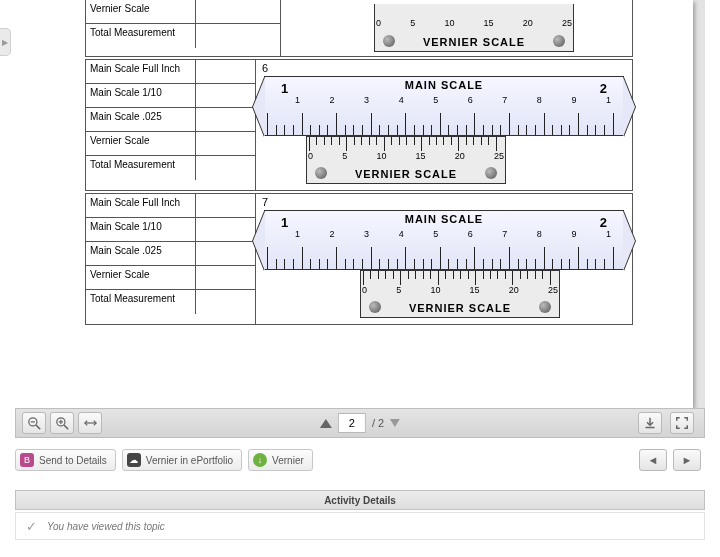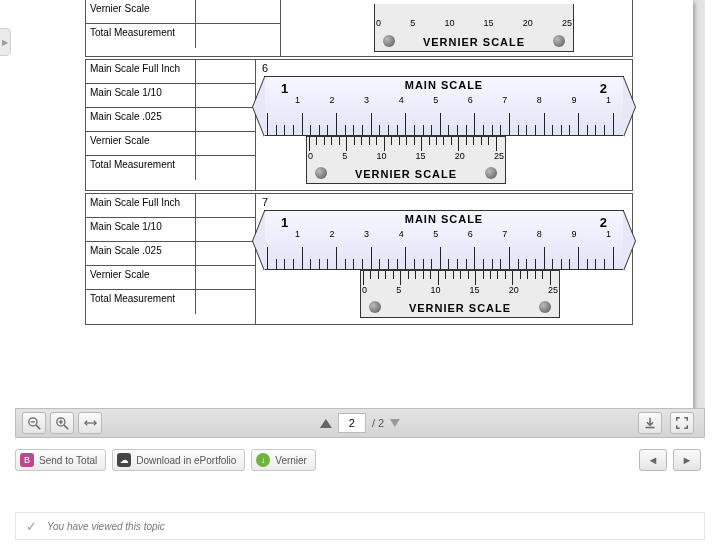--- a/index.html
+++ b/index.html
@@ -414,34 +414,35 @@
             <polyline points="15,11 15,15 11,15"></polyline>
             <polyline points="5,15 1,15 1,11"></polyline>
           </svg>
       </div>
     </div>
   </div>
 
   <div class="actions">
     <div class="act-btn">
       <div class="act-ico ico-bind">B</div>
-      <span>Send to Total</span>
+      <span>Send to Details</span>
     </div>
     <div class="act-btn">
       <div class="act-ico ico-cloud">☁</div>
-      <span>Download in ePortfolio</span>
+      <span>Vernier in ePortfolio</span>
     </div>
     <div class="act-btn">
       <div class="act-ico ico-dl">↓</div>
       <span>Vernier</span>
     </div>
     <div class="nav-arrows">
       <div class="tb-btn">◄</div>
       <div class="tb-btn">►</div>
     </div>
   </div>
 
+  <div class="detail-hdr">Activity Details</div>
   <div class="detail-row">
     <span class="chk">✓</span>
     <span class="viewed">You have viewed this topic</span>
   </div>
 
 </div>
 
 </body></html>

